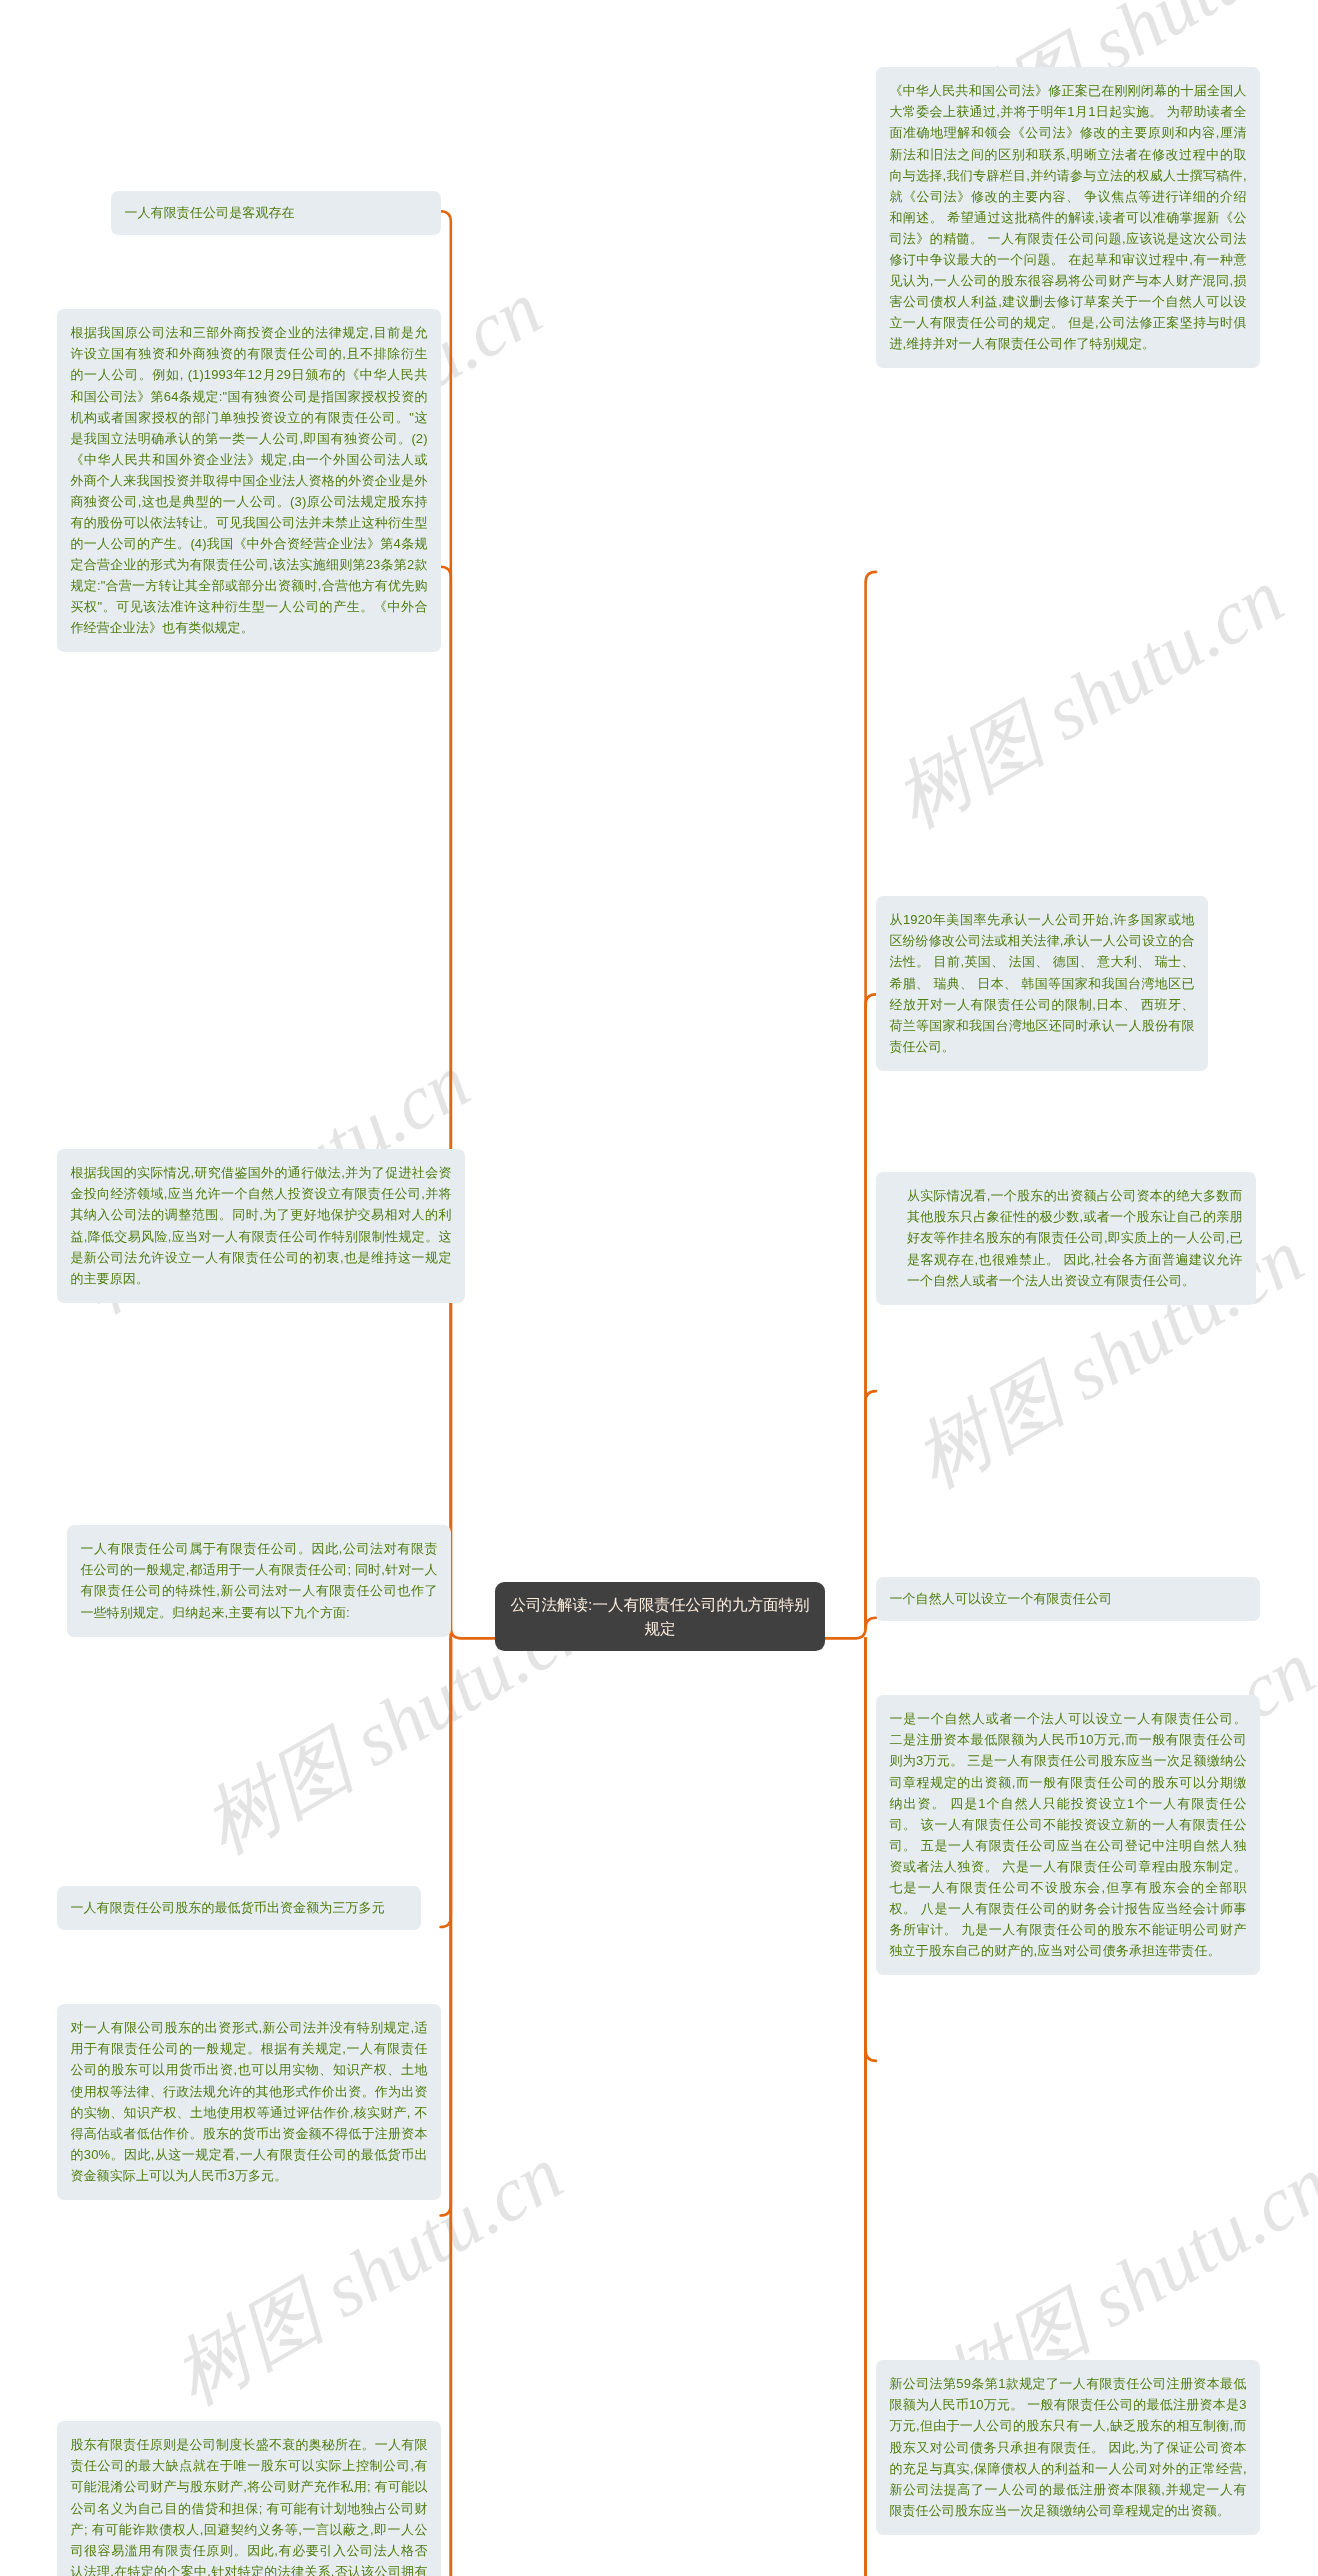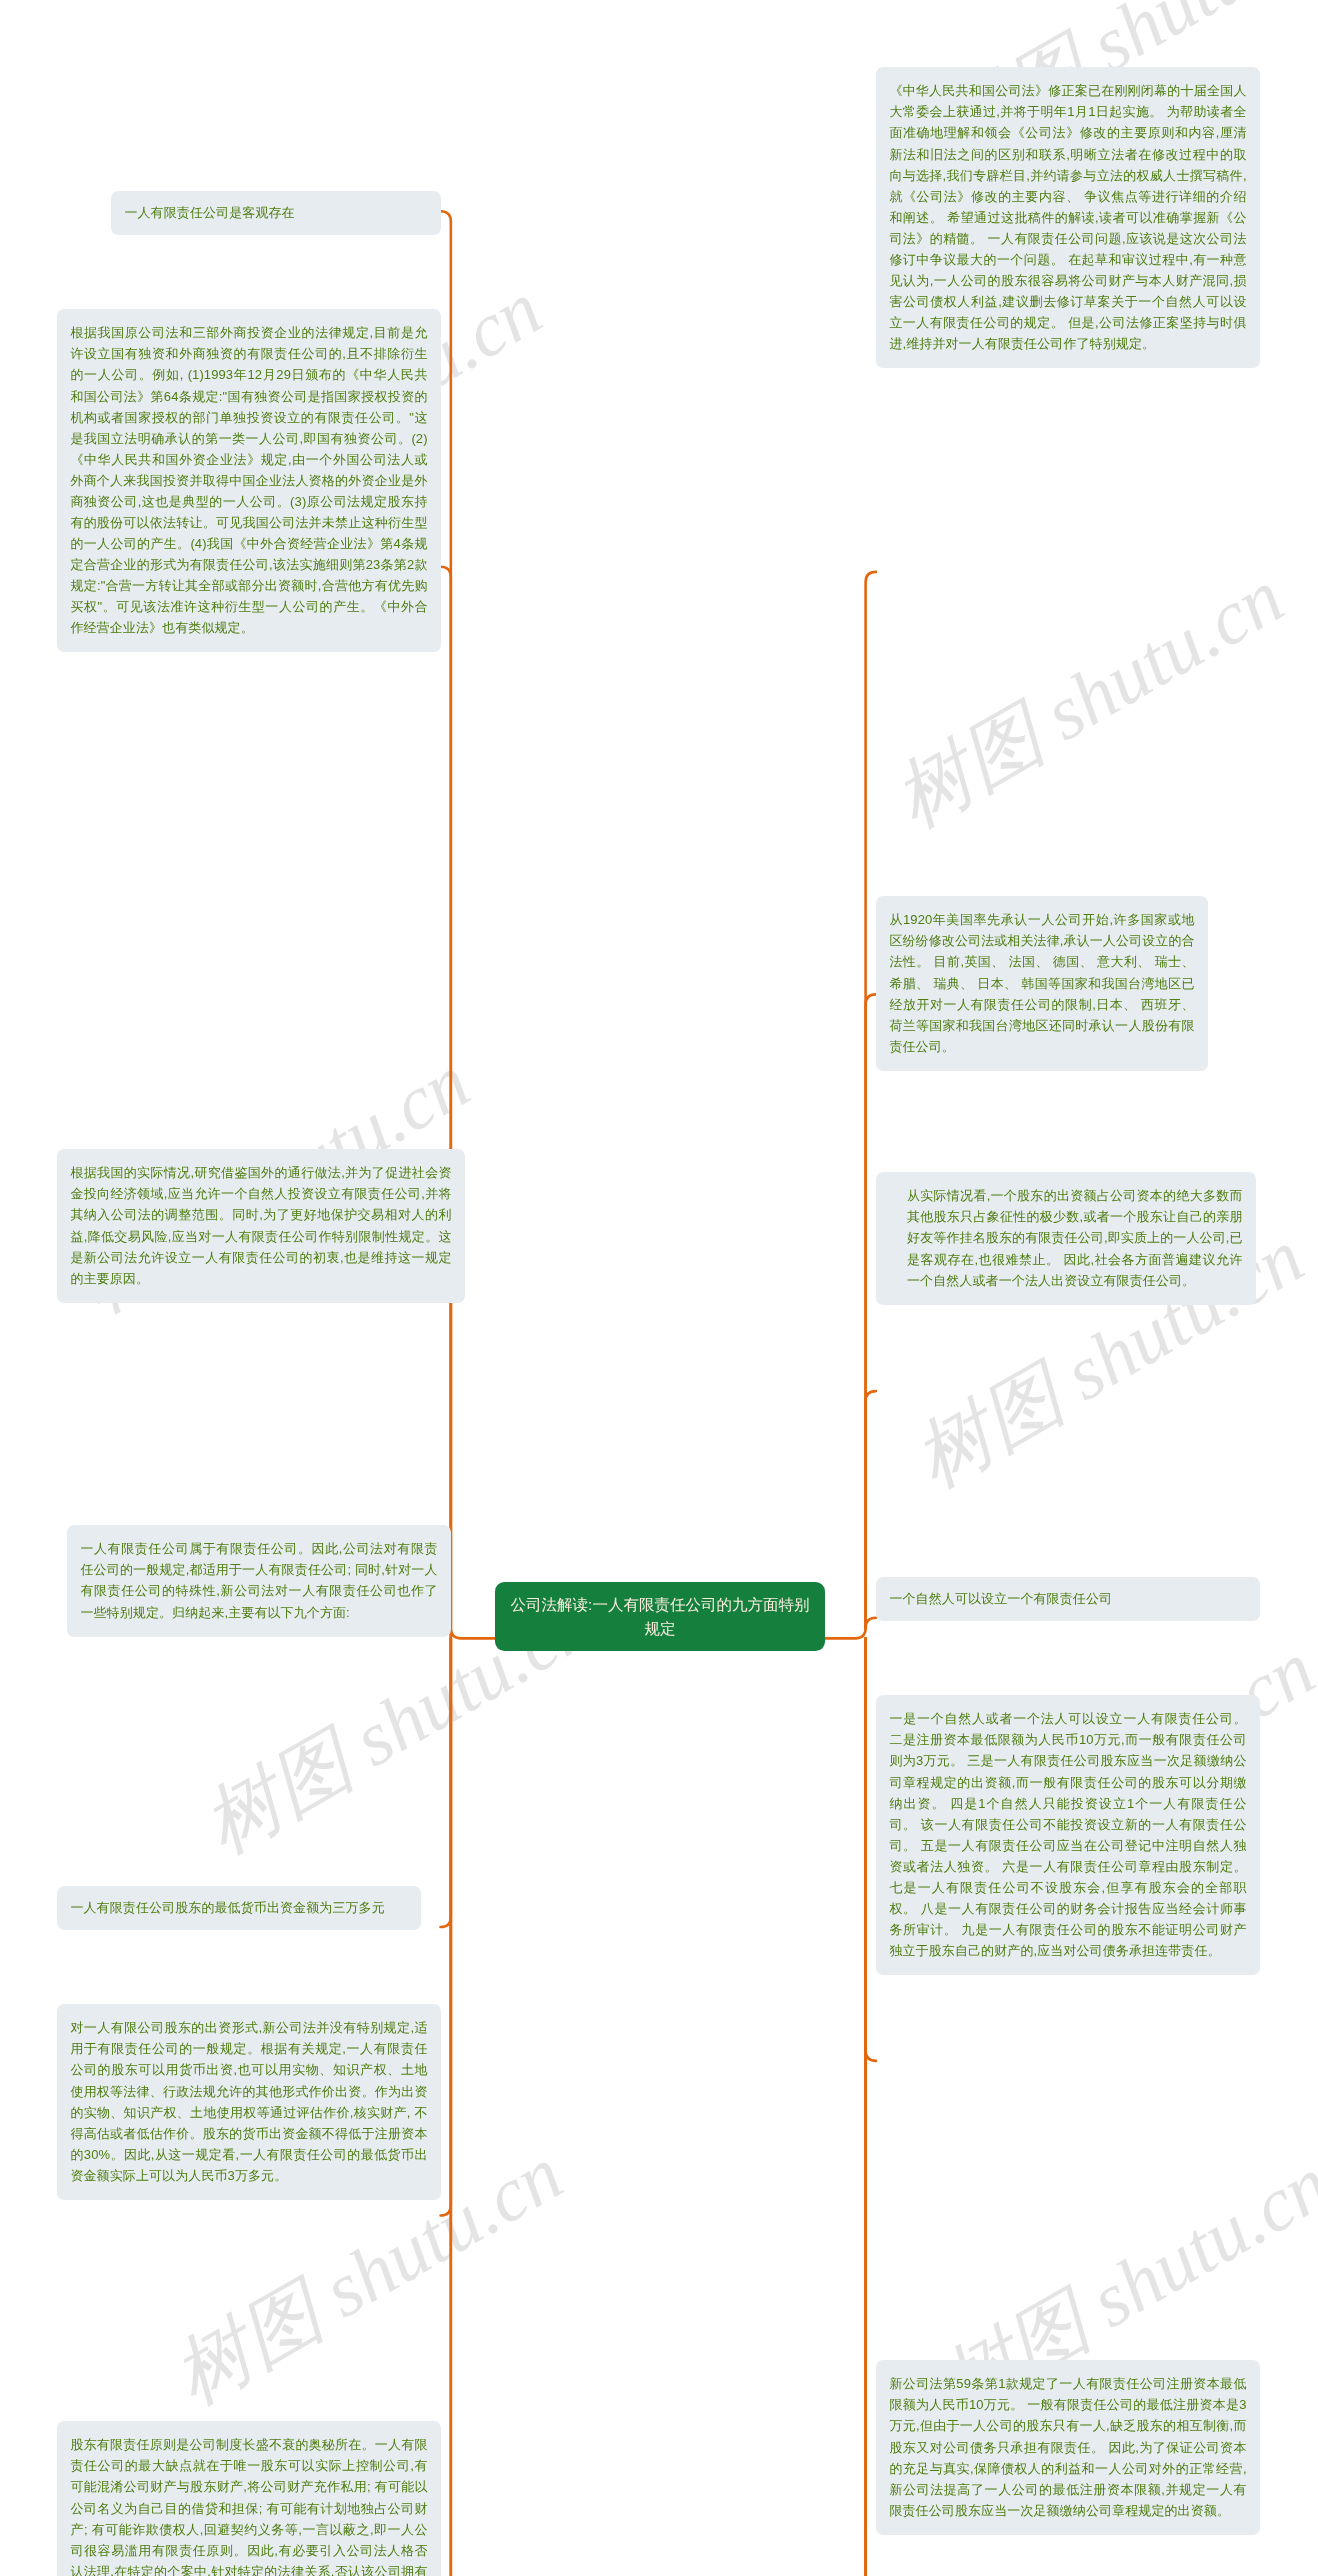--- a/index.html
+++ b/index.html
@@ -61,21 +61,21 @@
 
   
   .label {
     padding: 11.3px 13.4px;
     font-size: 13px;
   }
 
   
   .root {
     position: absolute;
-    background: #15803d;
+    background: #404040;
     color: #fdeede;
     border-radius: 9.3px;
     box-sizing: border-box;
     padding: 11.3px 13.4px;
     font-size: 15.5px;
     line-height: 1.5;
     text-align: center;
     z-index: 6;
   }
 

